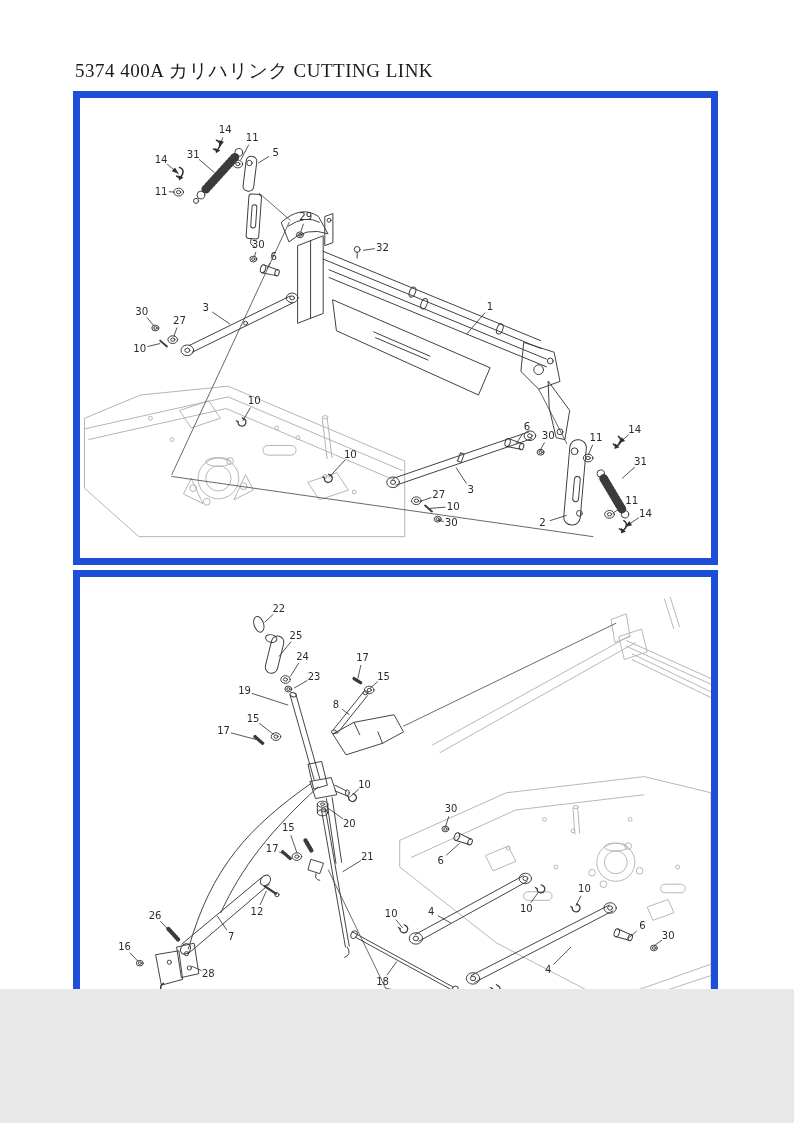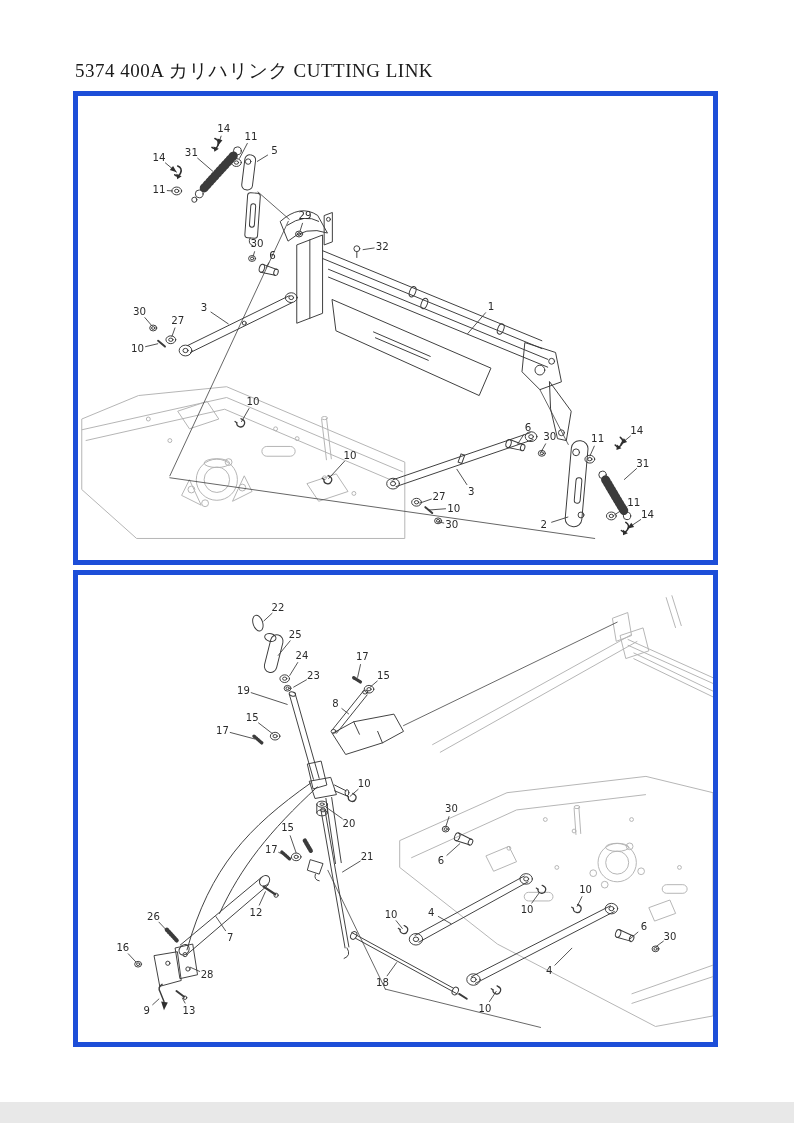--- a/index.html
+++ b/index.html
@@ -1,27 +1,27 @@
 <!DOCTYPE html>
 <html><head>
 <meta charset="utf-8">
 <style>
   html,body { margin:0; padding:0; background:#e8e8e8; }
   #page {
-    position:relative; width:794px; height:1102px; background:#ffffff;
+    position:relative; width:794px; height:989px; background:#ffffff;
     margin:0 auto; overflow:hidden;
     font-family:"Liberation Serif", serif;
   }
   #page-title {
     position:absolute; left:75px; top:58px;
     font-size:19px; color:#1a1a1a; letter-spacing:0.5px; white-space:nowrap;
   }
   .panel {
     position:absolute; left:73px; width:645px;
-    border:5px solid #1d4ed8; background:#fff; box-sizing:border-box;
+    border:7px solid #1d4ed8; background:#fff; box-sizing:border-box;
   }
   #panel-top    { top:91px;  height:474px; }
   #panel-bottom { top:570px; height:477px;padding-left:17px; }
   .panel svg { display:block; width:100%; height:100%; }
   text.callout {
     font-family:"DejaVu Sans", sans-serif; font-size:10.5px;
     fill:#2b2b2b; stroke:none;
   }
   .coil  { stroke-width:9;  stroke-dasharray:1.6 2.3; }
   .coil5 { stroke-width:4.5;stroke-dasharray:1.1 1.7; }

